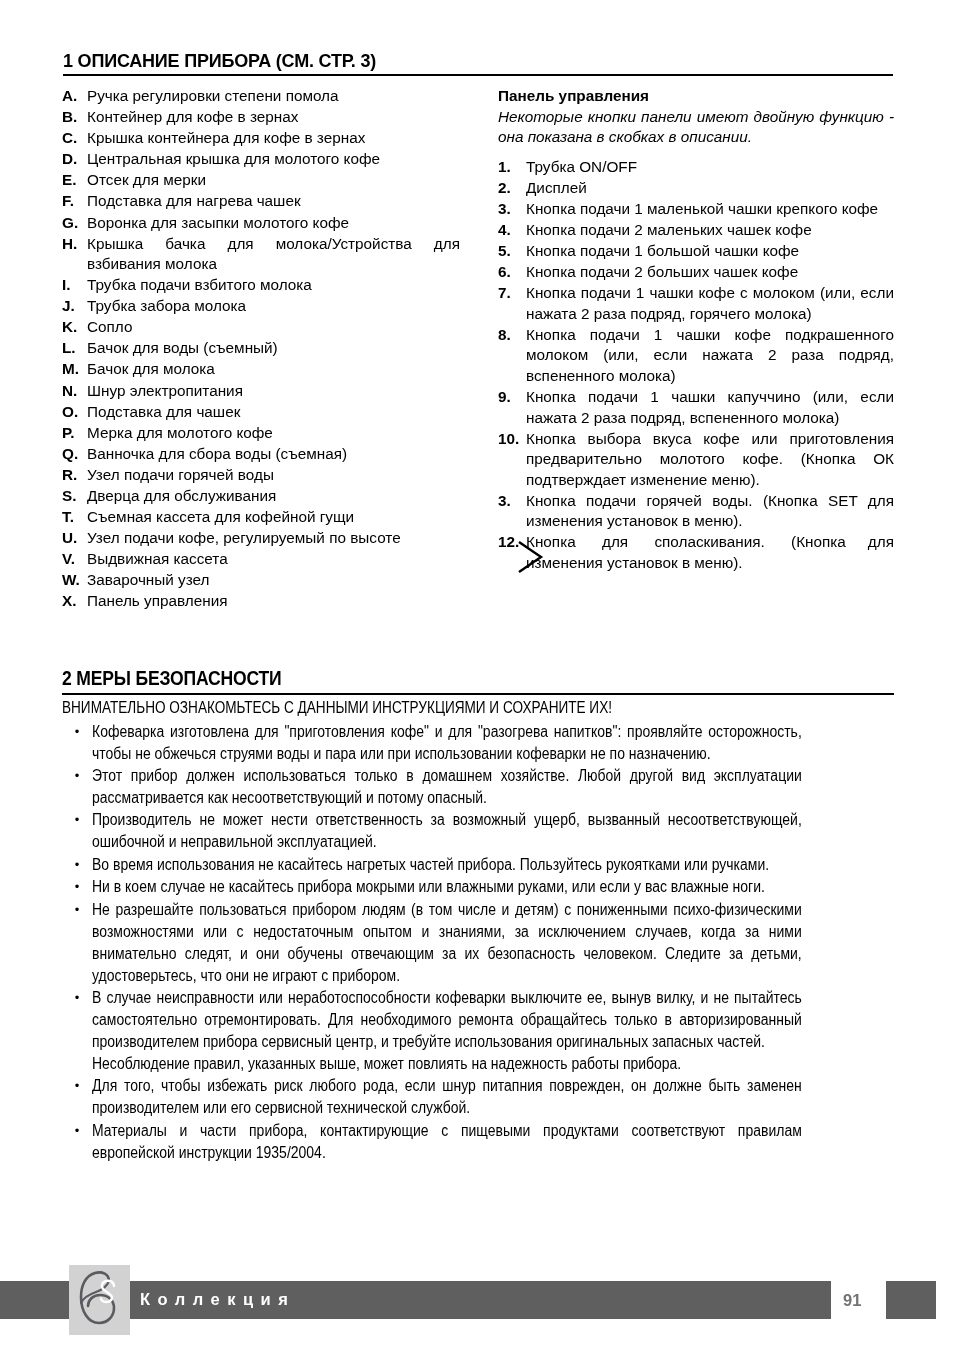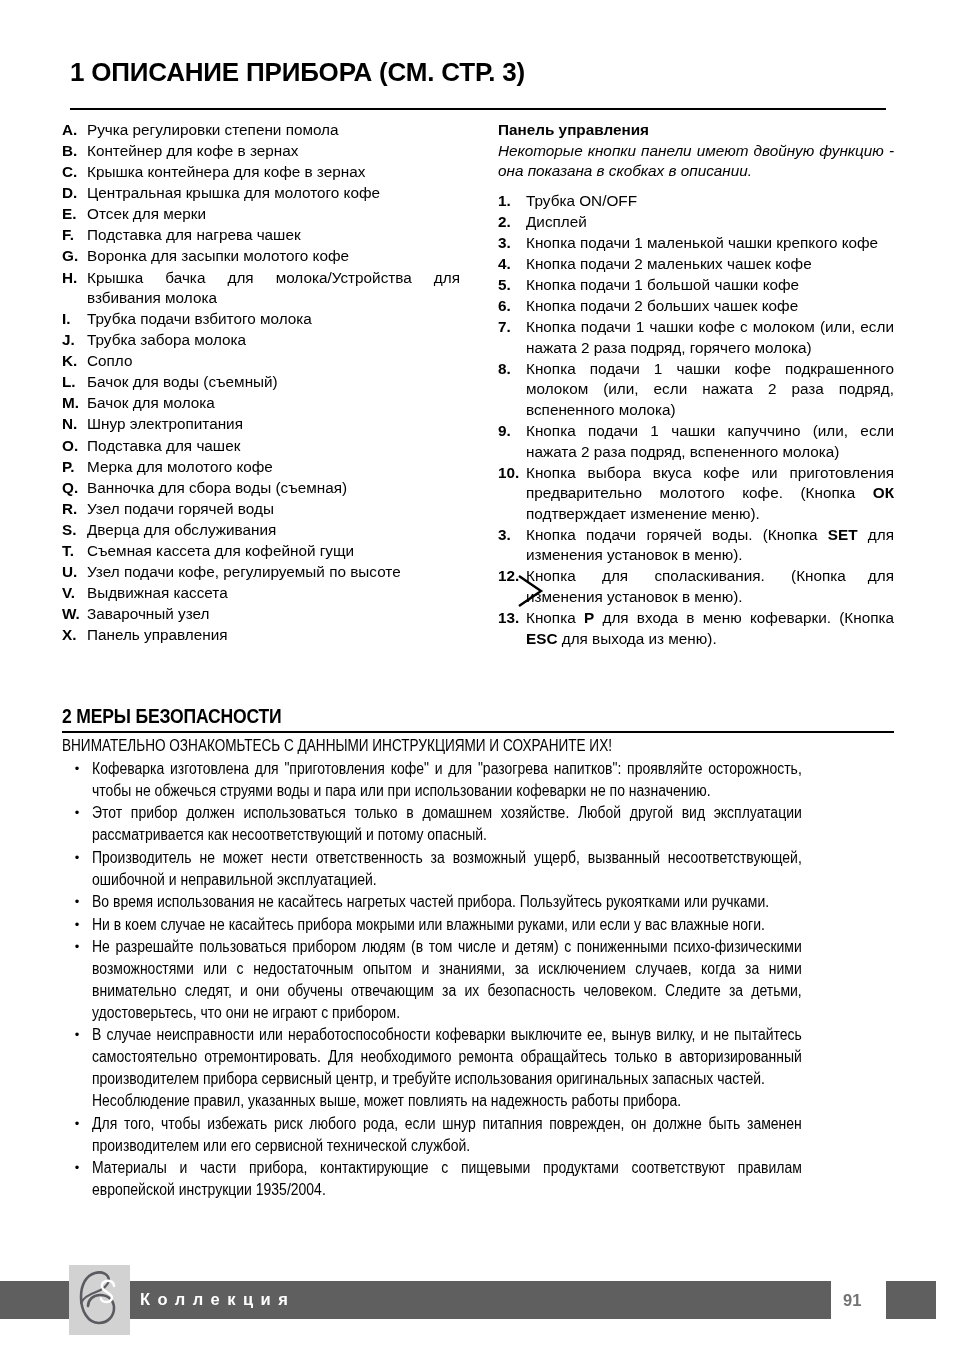--- a/index.html
+++ b/index.html
@@ -25,27 +25,27 @@
 
   .content {
     position: absolute;
     left: 62px;
     top: 50px;
     width: 832px;
   }
 
   
   .section-head {
-    font-size: 26px;
+    font-size: 18px;
     font-weight: bold;
     letter-spacing: -0.2px;
     line-height: 1.12;
-    padding-bottom: 21px;
+    padding-bottom: 3px;
     border-bottom: 2.2px solid #000;
-    margin: 8px;
+    margin: 1px;
     white-space: nowrap;
   }
   .section-head-2 {
     font-size: 19.5px;
     font-weight: bold;
     letter-spacing: -0.2px;
     transform: scaleX(0.9);
     transform-origin: left center;
     line-height: 1.12;
     padding-bottom: 2px;
@@ -93,21 +93,21 @@
   }
   .panel-note {
     font-size: 15.3px;
     font-style: italic;
     line-height: 1.345;
     margin: 0 0 9px 0;
     text-align: justify;
     text-align-last: left;
   }
 
-  .b { font-weight: bold; }
+  .b { font-weight: normal; }
 
   
   .chev-host { position: relative; }
   .chevron {
     position: absolute;
     left: 18px;
     top: 8px;
     width: 30px;
     height: 34px;
     pointer-events: none;
@@ -361,24 +361,20 @@
               <span class="imark">3.</span>
               <span class="itext just"><span>Кнопка подачи горячей воды. (Кнопка </span><span class="b">SET</span><span> для изменения установок в меню).</span></span>
             </li>
             <li class="irow chev-host">
               <svg class="chevron" viewBox="0 0 30 34">
                 <path d="M3 2 L25 17 L3 32" fill="none" stroke="#000" stroke-width="2.4"></path>
               </svg>
               <span class="imark">12.</span>
               <span class="itext just"><span>Кнопка для споласкивания. (Кнопка</span><span class="chev-gap"></span><span>для изменения установок в меню).</span></span>
             </li>
-            <li class="irow">
-              <span class="imark">13.</span>
-              <span class="itext just"><span>Кнопка </span><span class="b">Р</span><span> для входа в меню кофеварки. (Кнопка </span><span class="b">ESC</span><span> для выхода из меню).</span></span>
-            </li>
           </ul>
       </div>
 
     </div>
 
     <div class="safety">
       <div class="head2-wrap">
         <h2 class="section-head-2">2 МЕРЫ БЕЗОПАСНОСТИ</h2>
       </div>
       <div class="safety-lead">ВНИМАТЕЛЬНО ОЗНАКОМЬТЕСЬ С ДАННЫМИ ИНСТРУКЦИЯМИ И СОХРАНИТЕ ИХ!</div>

